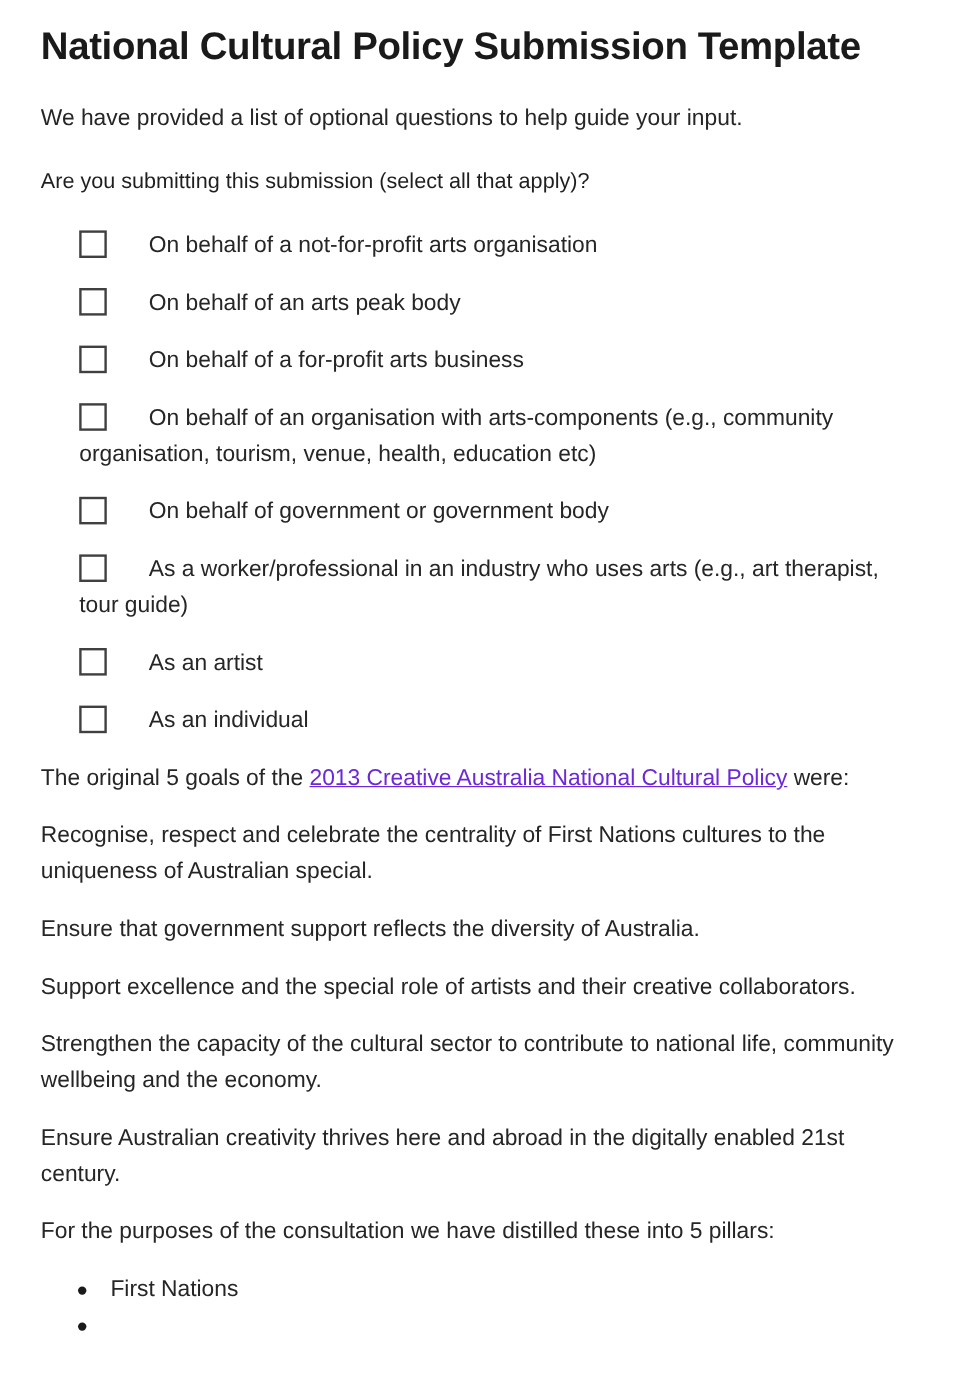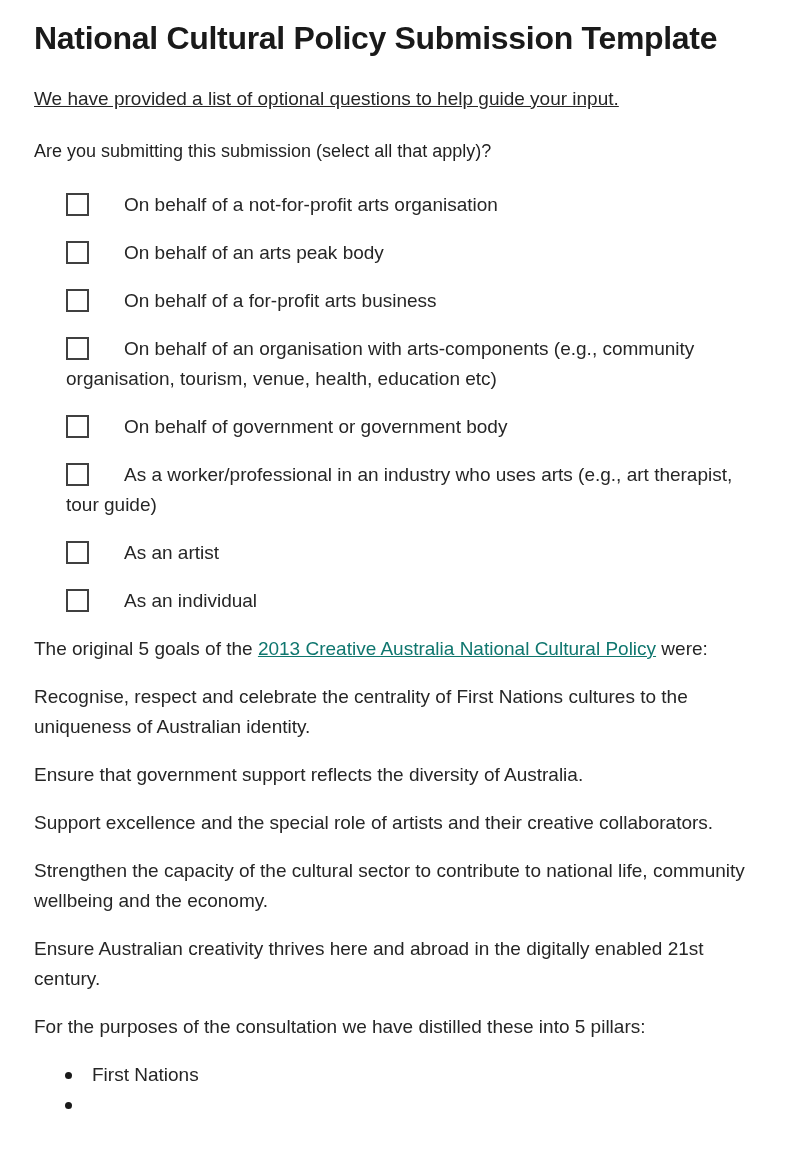--- a/index.html
+++ b/index.html
@@ -24,21 +24,20 @@
     margin: 0;
     font-size: 32px;
     line-height: 42px;
     font-weight: 700;
     color: #1a1a1a;
     letter-spacing: -0.3px;
     white-space: nowrap;
   }
   p.intro {
     margin: 25px 0 0 0;
-    text-decoration: underline;
   }
   h2.question-heading {
     margin: 20px 0 22px 0;
     font-size: 18px;
     line-height: 34px;
     font-weight: 400;
     color: #1f1f1f;
     white-space: nowrap;
   }
   p.check-item {
@@ -53,21 +52,21 @@
     border: 2px solid #404040;
     background: #ffffff;
     vertical-align: -5px;
     margin-right: 35px;
     cursor: pointer;
   }
   p.body-par {
     margin: 0 0 18px 0;
   }
   a.doc-link {
-    color: #0f766e;
+    color: #6d28d9;
     text-decoration: underline;
     cursor: pointer;
   }
   ul.pillars {
     margin: 0;
     padding: 0;
     list-style: none;
   }
   ul.pillars li {
     position: relative;
@@ -117,21 +116,21 @@
     <p class="check-item">
       <span class="checkbox" role="checkbox" aria-checked="false"></span><span>As an artist</span>
     </p>
     <p class="check-item">
       <span class="checkbox" role="checkbox" aria-checked="false"></span><span>As an individual</span>
     </p>
   </div>
 
   <p class="body-par"><span>The original 5 goals of the </span><a class="doc-link" href="#">2013 Creative Australia National Cultural Policy</a><span> were:</span></p>
 
-  <p class="body-par">Recognise, respect and celebrate the centrality of First Nations cultures to the uniqueness of Australian identity.</p>
+  <p class="body-par">Recognise, respect and celebrate the centrality of First Nations cultures to the uniqueness of Australian special.</p>
   <p class="body-par">Ensure that government support reflects the diversity of Australia.</p>
   <p class="body-par">Support excellence and the special role of artists and their creative collaborators.</p>
   <p class="body-par">Strengthen the capacity of the cultural sector to contribute to national life, community wellbeing and the economy.</p>
   <p class="body-par">Ensure Australian creativity thrives here and abroad in the digitally enabled 21st century.</p>
 
   <p class="body-par">For the purposes of the consultation we have distilled these into 5 pillars:</p>
 
   <ul class="pillars">
     <li>
       <span class="bullet-dot"></span><span>First Nations</span>

